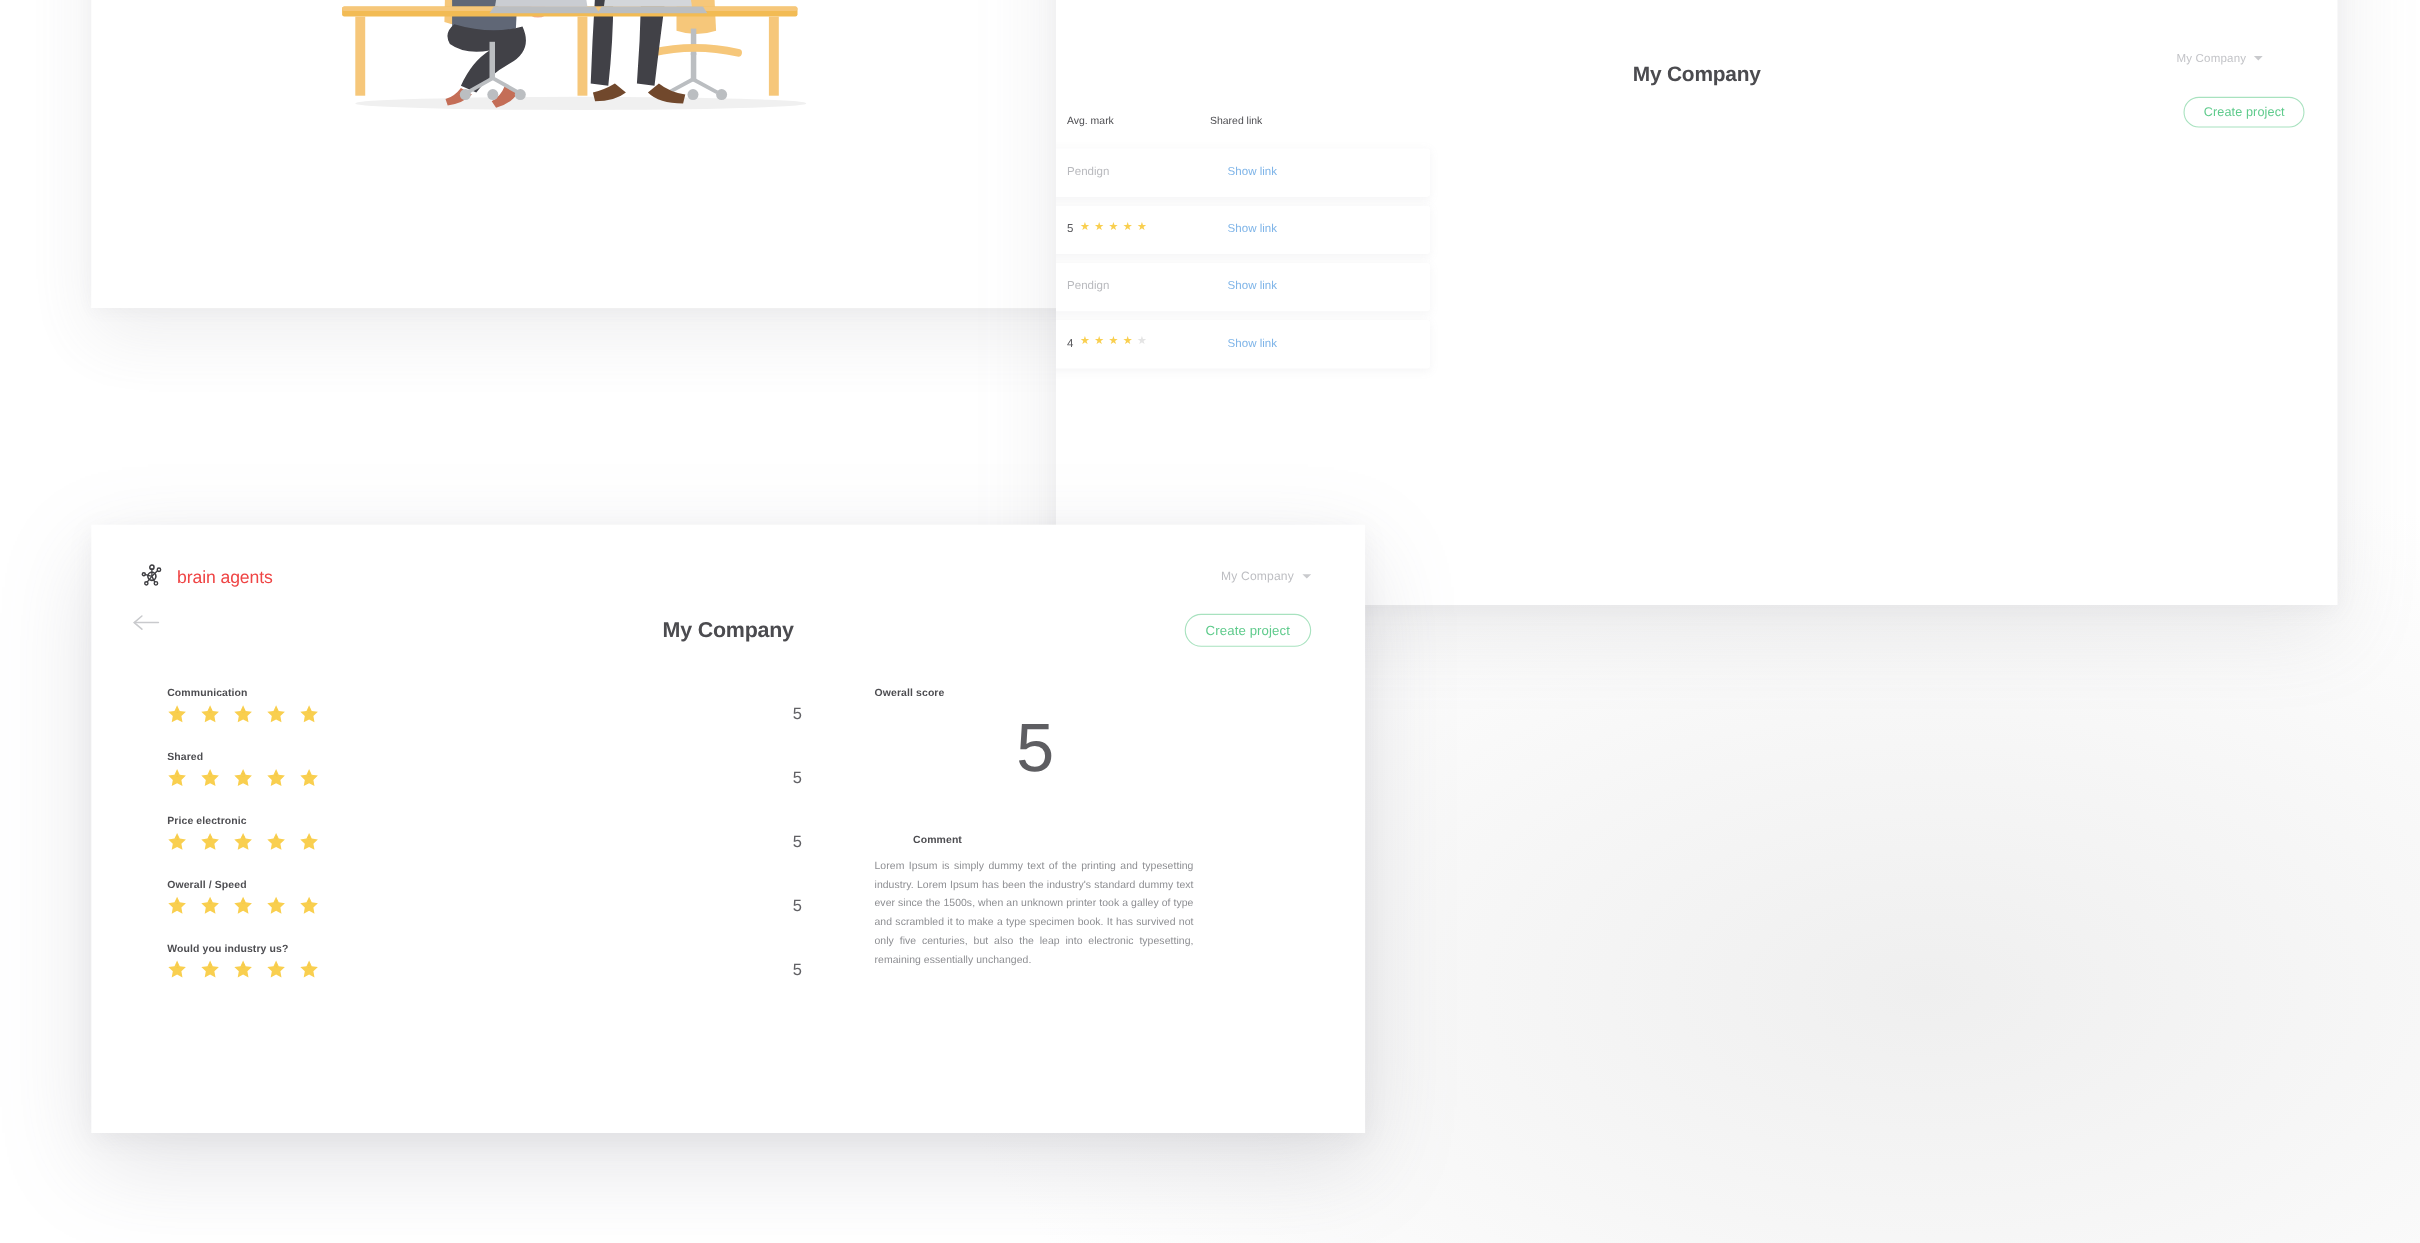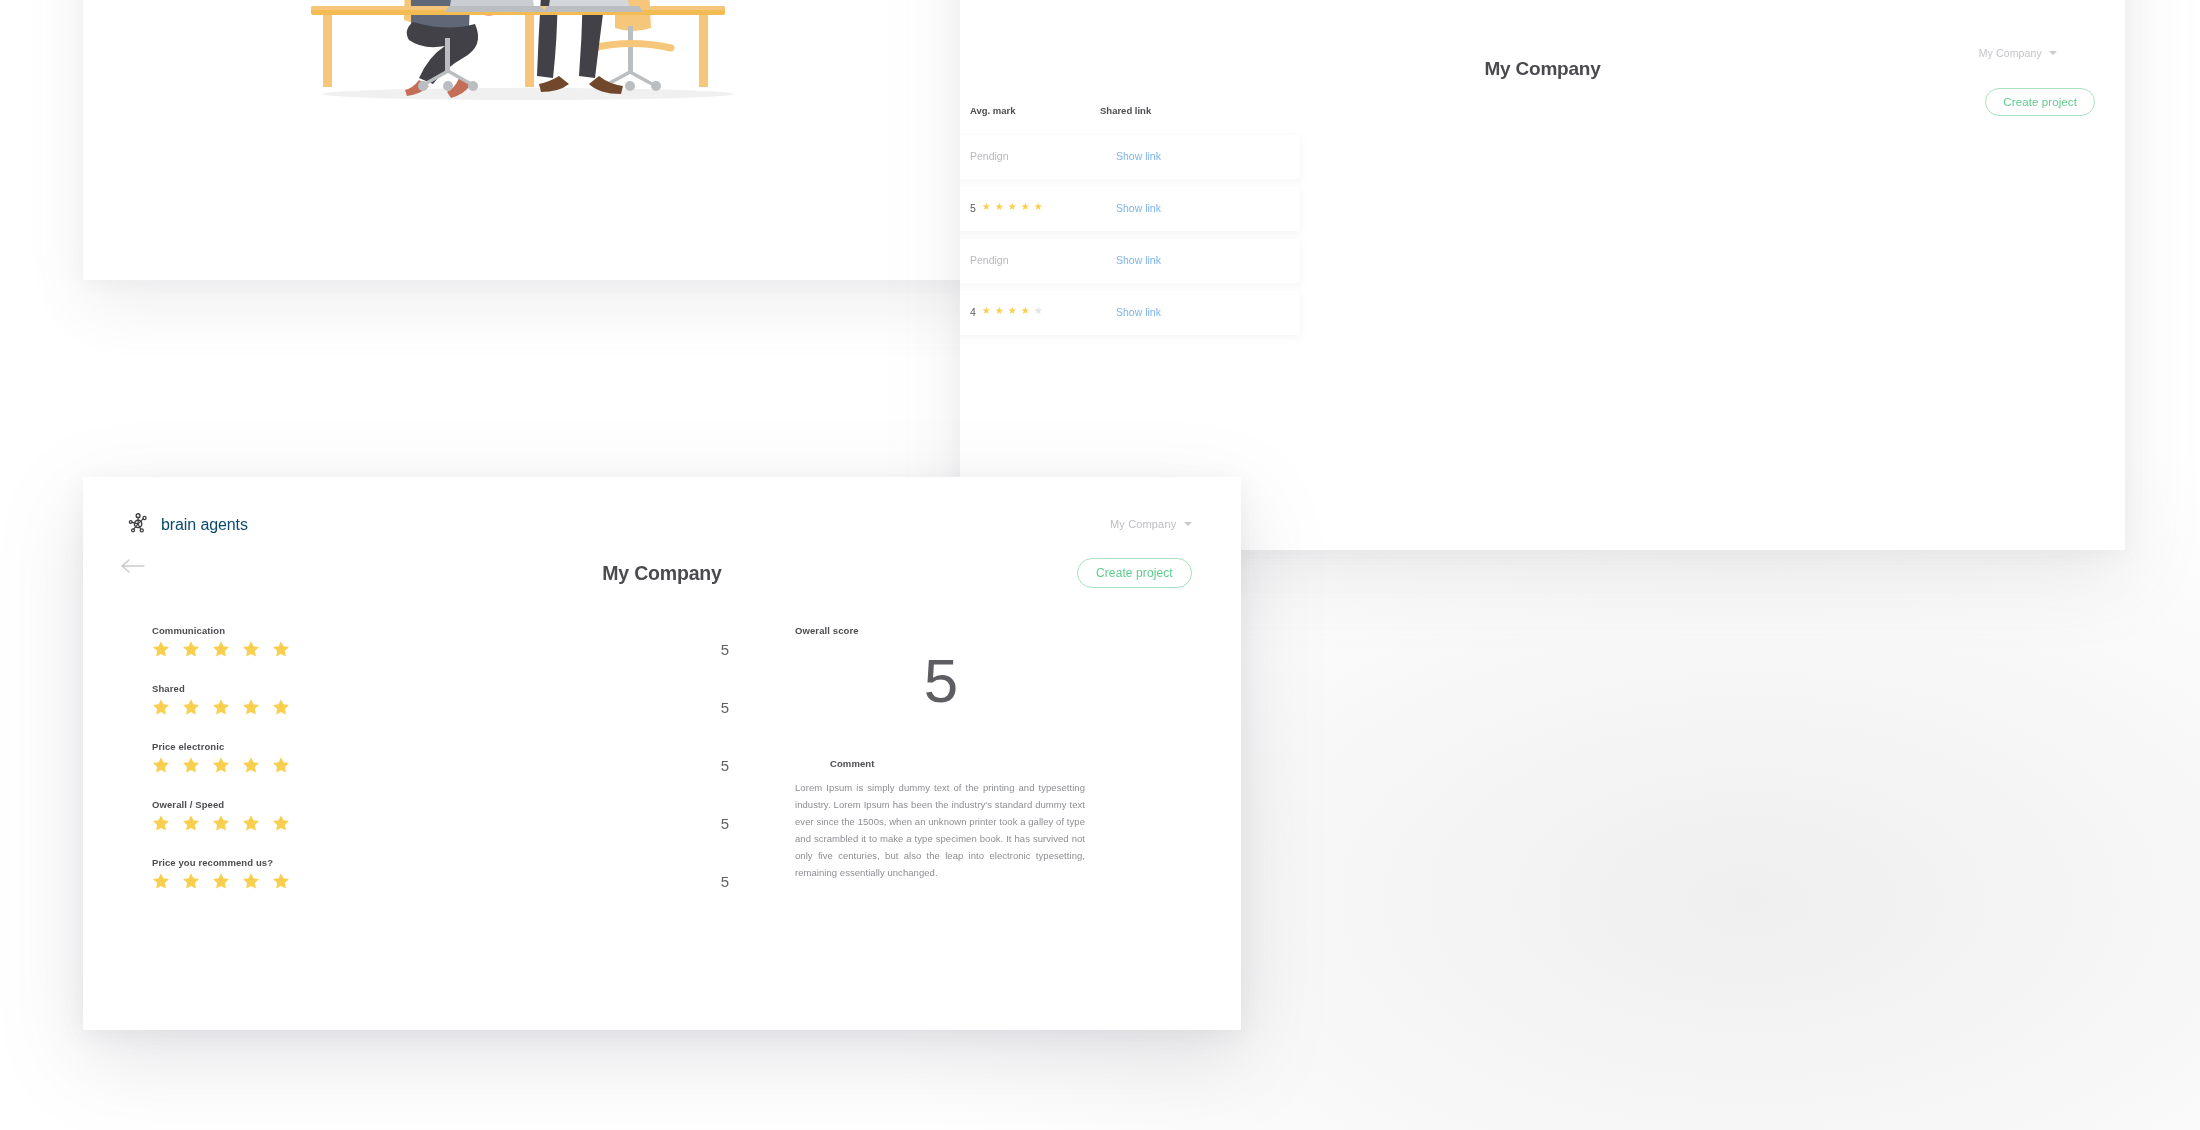--- a/index.html
+++ b/index.html
@@ -50,21 +50,21 @@
     position:absolute;left:0;right:0;top:288px;text-align:center;
     font-size:19px;font-weight:700;color:#4b4b4f;letter-spacing:-.2px;
   }
   .bg-createbtn{
     position:absolute;right:30px;top:318px;
     border:1px solid #a8e2bf;border-radius:15px;color:#5fcb8c;
     font-size:11.5px;padding:7px 17px;background:#fff;letter-spacing:.1px;
   }
   .tbl{position:absolute;left:-140px;top:335px;width:480px;}
   .tbl-head{
-    position:relative;height:30px;font-size:9.5px;font-weight:700;color:#4e4e52;
+    position:relative;height:30px;font-size:9.5px;font-weight:400;color:#4e4e52;
   }
   .tbl-head span{position:absolute;top:0;}
   .trow{
     position:relative;height:44px;margin-bottom:8px;background:#fff;border-radius:3px;
     box-shadow:0 2px 9px rgba(150,150,160,.10);
   }
   .trow .c-name{position:absolute;left:16px;top:15px;font-size:10.5px;color:#56565a;}
   .trow .c-mark{position:absolute;left:150px;top:15px;font-size:10.5px;color:#b9babe;display:flex;gap:4px;}
   .trow .c-link{position:absolute;left:296px;top:15px;font-size:10.5px;color:#7eb4e8;}
   .mini-star{font-size:10px;line-height:1;color:#f9cf4f;}
@@ -75,21 +75,21 @@
   #card-front{
     left:83px;top:477px;width:1158px;height:553px;
     box-shadow:0 28px 80px rgba(120,120,135,.20), 0 6px 22px rgba(120,120,135,.09);
     z-index:5;
   }
   #card-front .inner{position:relative;width:100%;height:100%;}
 
   .logo{
     position:absolute;left:45px;top:32px;display:flex;align-items:center;gap:11px;
   }
-  .logo-text{font-size:16px;color:#0c4a6e;letter-spacing:-.1px;}
+  .logo-text{font-size:16px;color:#ef4444;letter-spacing:-.1px;}
 
   .companysel{
     position:absolute;right:73px;top:43px;font-size:11px;color:#bdbec2;letter-spacing:.15px;
     display:flex;align-items:center;gap:8px;
   }
   .backarrow{position:absolute;left:120px;top:558px;}
   .front-title{
     position:absolute;left:0;right:0;top:562px;text-align:center;
     font-size:19.5px;font-weight:700;color:#4b4b4f;letter-spacing:-.2px;
   }
@@ -456,21 +456,21 @@
               <svg width="18" height="18" viewBox="0 0 18 18">
                 <path d="M9 1.2 11.4 6.3 17 7.1 12.9 11 13.9 16.6 9 14 4.1 16.6 5.1 11 1 7.1 6.6 6.3Z" fill="#f9cf4f"></path>
               </svg>
               <span class="num">5</span>
             </span>
       </div>
       <span class="crit-val">5</span>
     </div>
 
     <div class="crit">
-      <div class="crit-label">Price you recommend us?</div>
+      <div class="crit-label">Would you industry us?</div>
       <div class="stars">
         <span class="star">
               <svg width="18" height="18" viewBox="0 0 18 18">
                 <path d="M9 1.2 11.4 6.3 17 7.1 12.9 11 13.9 16.6 9 14 4.1 16.6 5.1 11 1 7.1 6.6 6.3Z" fill="#f9cf4f"></path>
               </svg>
               <span class="num">1</span>
             </span>
         <span class="star">
               <svg width="18" height="18" viewBox="0 0 18 18">
                 <path d="M9 1.2 11.4 6.3 17 7.1 12.9 11 13.9 16.6 9 14 4.1 16.6 5.1 11 1 7.1 6.6 6.3Z" fill="#f9cf4f"></path>

